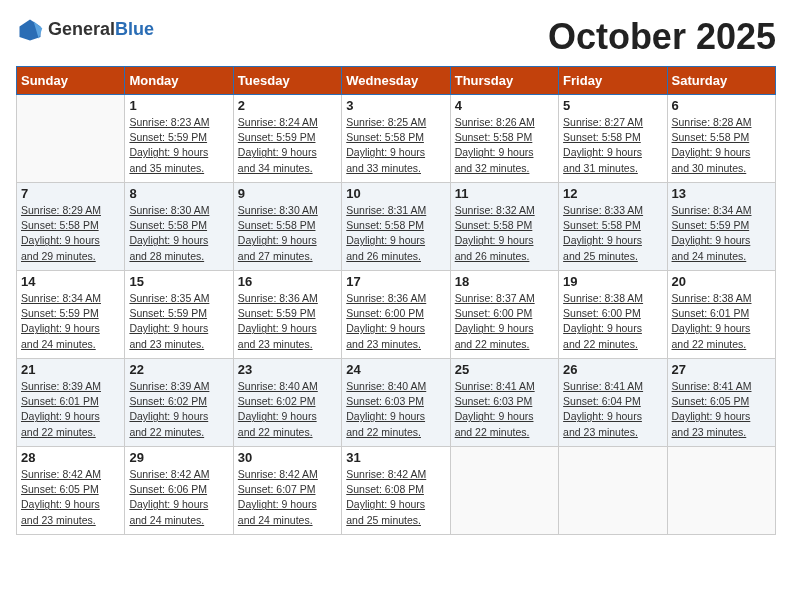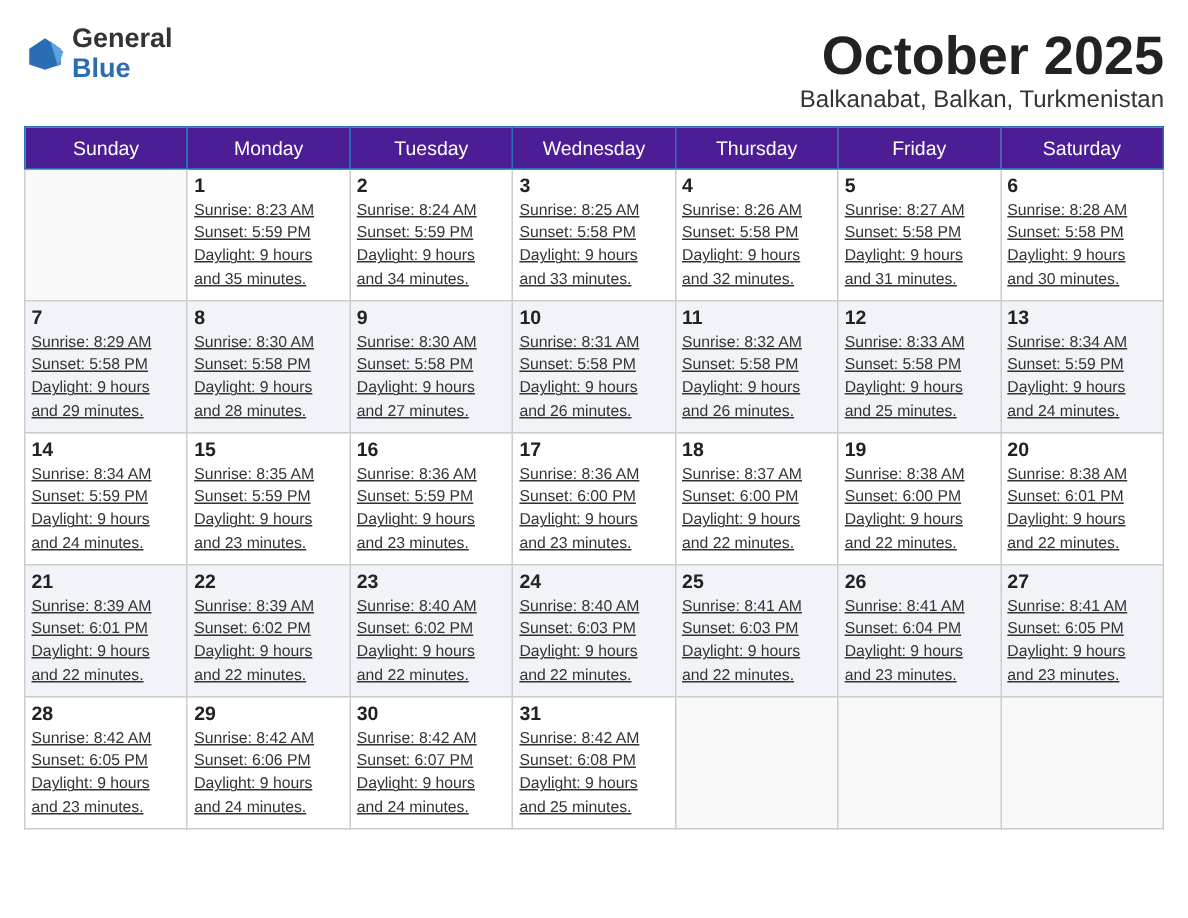--- a/index.html
+++ b/index.html
@@ -16,21 +16,20 @@
       align-items: flex-start;
       margin-bottom: 8px;
     }
     .logo {
       display: flex;
       align-items: center;
       gap: 4px;
     }
     .logo-text {
       display: flex;
-      flex-direction: column;
       line-height: 1.1;
     }
     .logo-general {
       font-size: 18px;
       font-weight: bold;
       color: #333;
     }
     .logo-blue {
       font-size: 18px;
       font-weight: bold;
@@ -51,26 +50,26 @@
     .location-title {
       font-size: 16px;
       color: #333;
     }
     .calendar-table {
       width: 100%;
       border-collapse: collapse;
       font-size: 11px;
     }
     .calendar-table th {
-      background-color: #4c1d95;
+      background-color: #c2410c;
       color: #fff;
       padding: 6px 4px;
-      text-align: center;
+      text-align: left;
       font-size: 13px;
-      font-weight: normal;
+      font-weight: bold;
       border: 1px solid #2a6db5;
     }
     .calendar-table td {
       border: 1px solid #ccc;
       vertical-align: top;
       padding: 3px 4px;
       height: 88px;
       width: calc(100% / 7);
     }
     .day-number {
@@ -102,21 +101,20 @@
       <polygon points="16,4 28,12 28,24 16,28 4,24 4,12" fill="#2a6db5"></polygon>
       <polygon points="20,6 30,14 26,26" fill="#5ba3e0"></polygon>
     </svg>
     <div class="logo-text">
       <span class="logo-general">General</span>
       <span class="logo-blue">Blue</span>
     </div>
   </div>
   <div class="title-block">
     <div class="month-title">October 2025</div>
-    <div class="location-title">Balkanabat, Balkan, Turkmenistan</div>
   </div>
 </div>
 
 <table class="calendar-table">
   <thead>
     <tr>
     <th>Sunday</th>
         <th>Monday</th>
         <th>Tuesday</th>
         <th>Wednesday</th>

